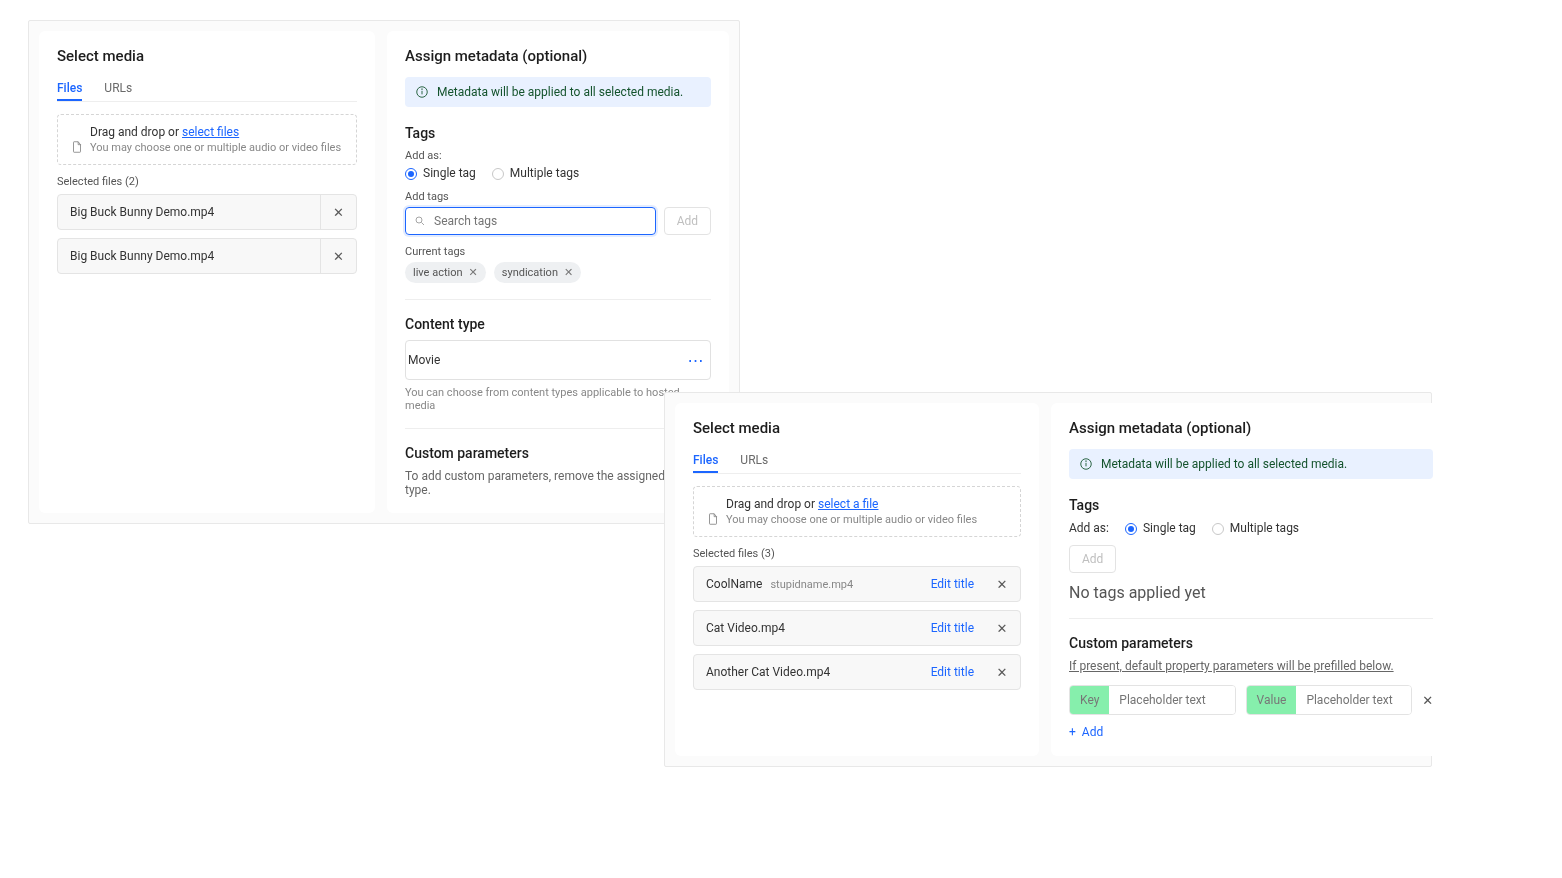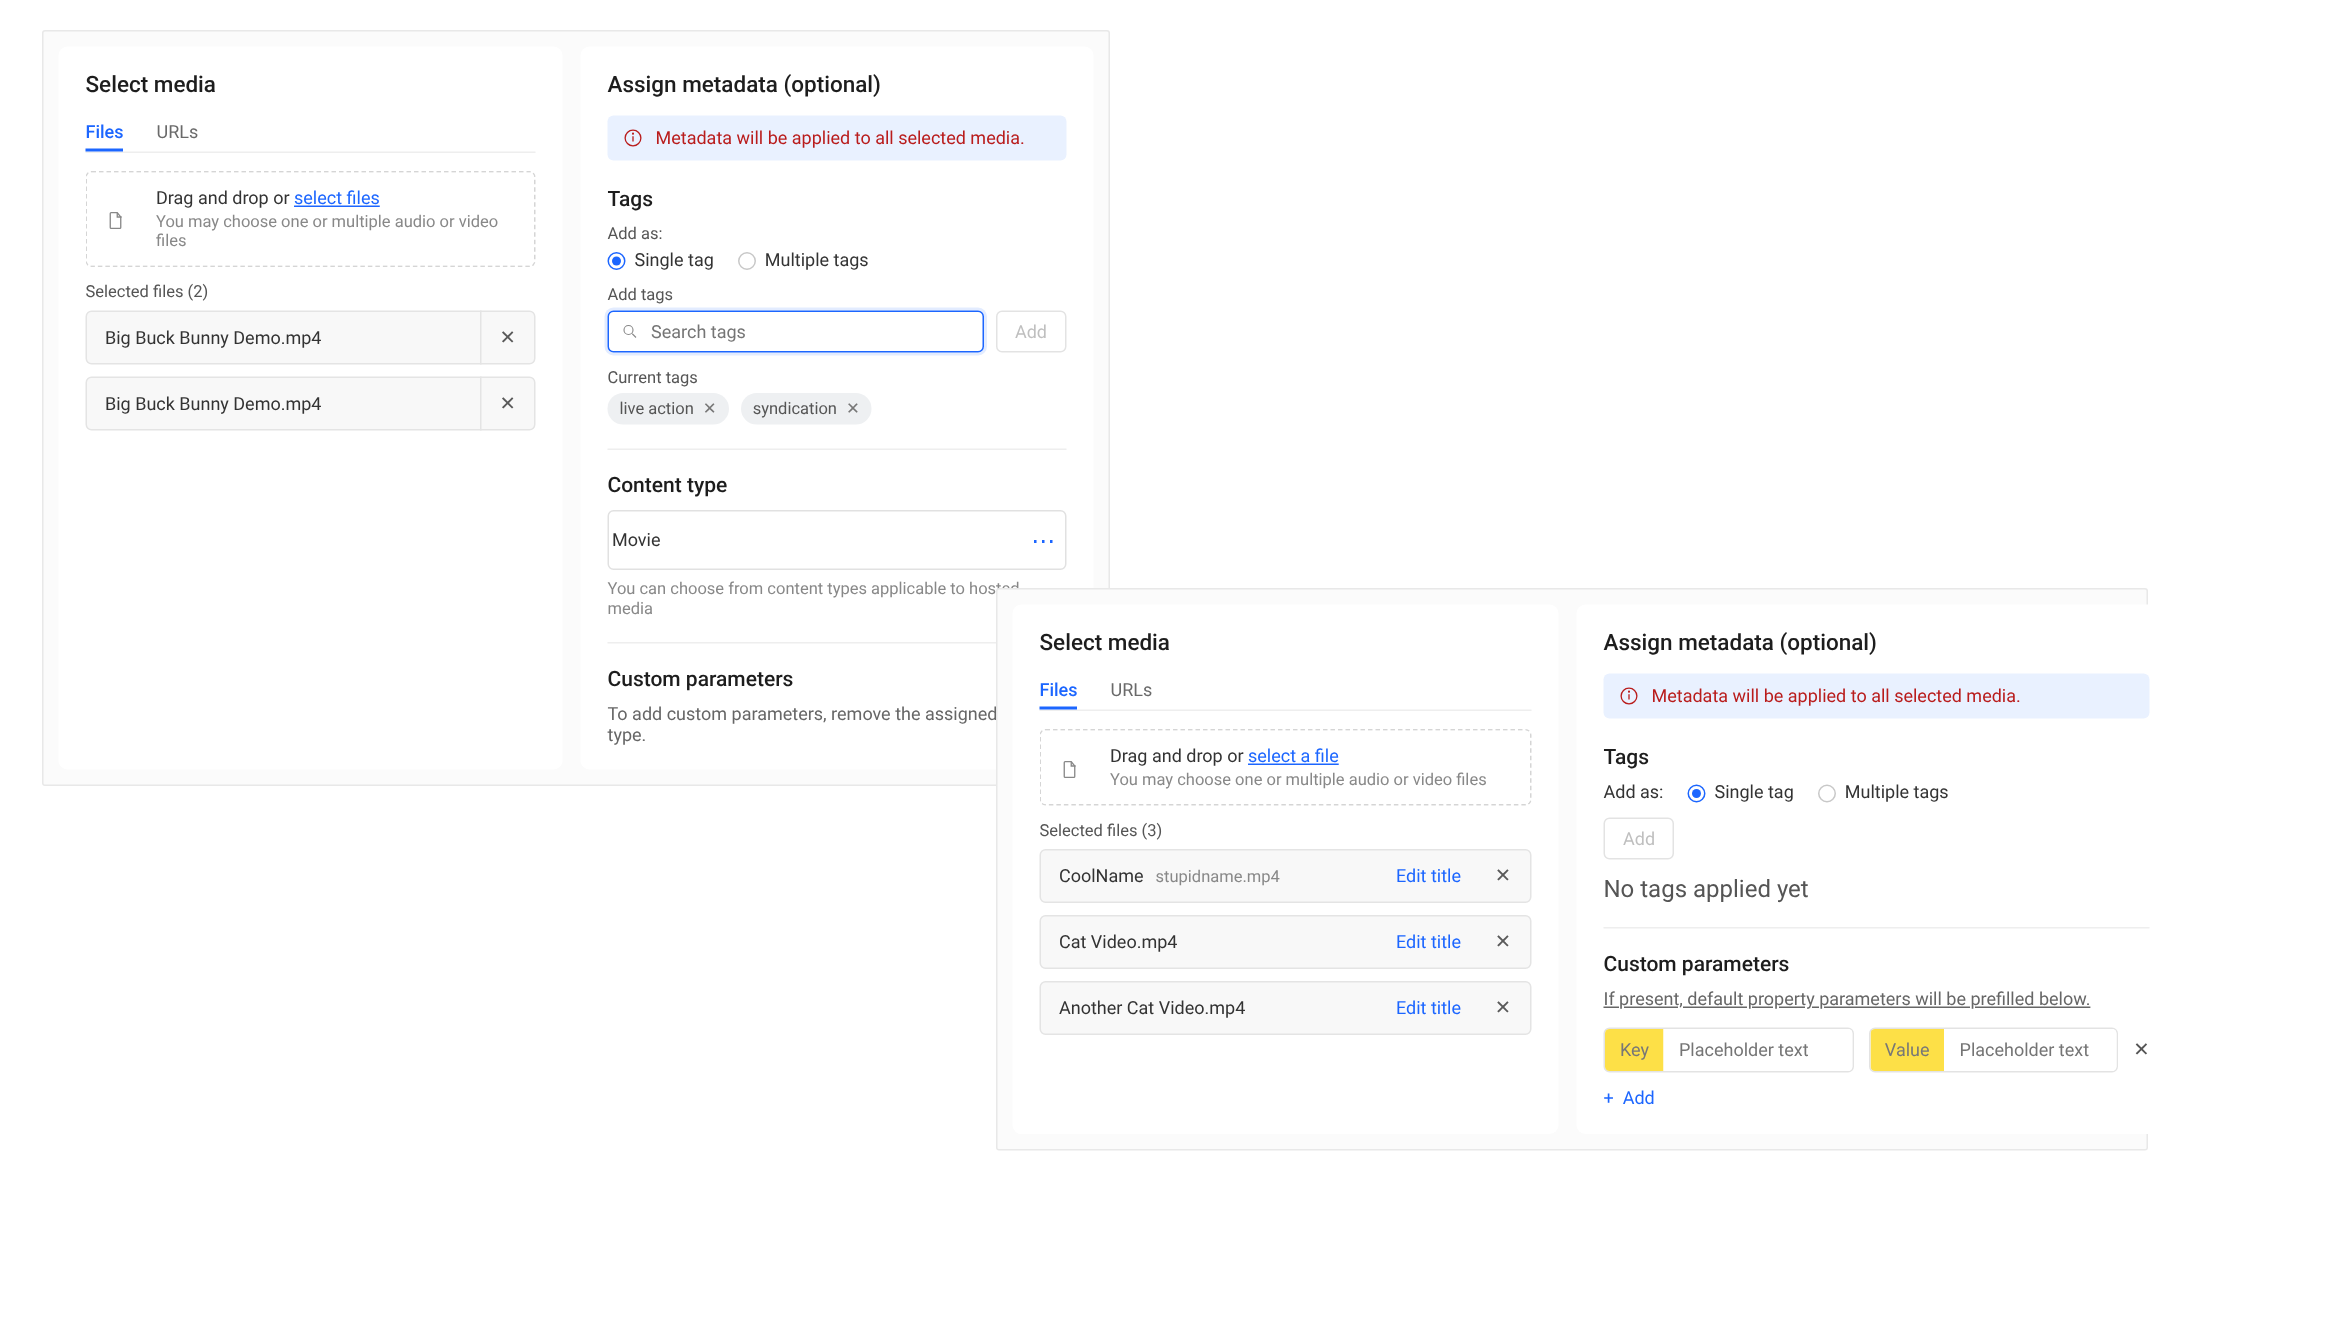--- a/index.html
+++ b/index.html
@@ -9,38 +9,38 @@
   .panel { background:#fff; border-radius:6px; padding:16px 18px; flex:1; }
   .panel + .panel { margin-left:12px; }
   .panel h2 { font-size:15px; font-weight:500; margin:0 0 12px 0; color:#1d1d1d; }
 
   
   .tabs { display:flex; border-bottom:1px solid #eee; margin-bottom:12px; }
   .tab { padding:4px 0; margin-right:22px; font-size:12px; color:#6a6a6a; cursor:pointer; }
   .tab.active { color:#1c66ff; border-bottom:2px solid #1c66ff; font-weight:500; }
 
   
-  .dropzone { border:1px dashed #d5d5d5; border-radius:4px; padding:10px 12px; display:flex; align-items:center; gap:20px; margin-bottom:10px; }
+  .dropzone { border:1px dashed #d5d5d5; border-radius:4px; padding:10px 12px; display:flex; align-items:flex-end; gap:6px; margin-bottom:10px; }
   .dropzone .dz-icon { width:14px; height:14px; margin-top:2px; flex-shrink:0; color:#888; }
   .dz-text .line1 { font-size:12px; color:#333; }
   .dz-text .line1 a { color:#1c66ff; text-decoration:underline; }
   .dz-text .line2 { font-size:11px; color:#888; margin-top:2px; }
 
   .subhdr { font-size:11px; color:#555; margin:6px 0 6px 0; }
 
   
   .filerow { display:flex; align-items:center; border:1px solid #e4e4e4; border-radius:4px; background:#f8f8f8; height:36px; margin-bottom:8px; }
   .filerow .fname { flex:1; padding:0 12px; font-size:12px; color:#333; white-space:nowrap; overflow:hidden; text-overflow:ellipsis; display:flex; gap:8px; align-items:baseline;}
   .filerow .fname .sub { color:#888; font-size:11px; }
   .filerow .editlink { color:#1c66ff; font-size:12px; padding:0 10px; cursor:pointer; }
   .filerow .closebox { width:36px; height:36px; display:flex; align-items:center; justify-content:center; border-left:1px solid #e4e4e4; cursor:pointer; color:#5a5a5a; font-size:13px;}
   .filerow .closebox.noborder { border-left:none; }
 
   
-  .banner { background:#e9f1ff; color:#b91c1c; font-size:12px; padding:8px 10px; border-radius:4px; display:flex; align-items:center; gap:8px; margin-bottom:18px; }
+  .banner { background:#e9f1ff; color:#14532d; font-size:12px; padding:8px 10px; border-radius:4px; display:flex; align-items:center; gap:8px; margin-bottom:18px; }
   .banner svg { width:14px; height:14px; flex-shrink:0; }
 
   .sectionhdr { font-size:14px; font-weight:500; color:#1d1d1d; margin:0 0 8px 0; }
   .smlabel { font-size:11px; color:#555; margin-bottom:4px; display:block; }
 
   .radios { display:flex; align-items:center; gap:16px; font-size:12px; color:#333; margin-bottom:10px; }
   .radio { width:12px; height:12px; border-radius:50%; border:1px solid #c8c8c8; display:inline-flex; align-items:center; justify-content:center; margin-right:6px; vertical-align:middle; background:#fff;}
   .radio.checked { border-color:#1c66ff; }
   .radio.checked::after { content:""; width:6px; height:6px; border-radius:50%; background:#1c66ff; }
 
@@ -59,21 +59,21 @@
 
   .selectbox { border:1px solid #e1e1e1; border-radius:4px; height:40px; display:flex; align-items:center; padding:0 2px; justify-content:space-between; font-size:12px; color:#333; }
   .dotsbtn { width:24px; height:24px; display:flex; align-items:center; justify-content:center; color:#1c66ff; border-radius:4px; cursor:pointer; font-size:16px; letter-spacing:1px; }
 
   .helptext { font-size:11px; color:#888; margin-top:6px; }
   .desc { font-size:12px; color:#666; }
   .nodata { font-size:16px; color:#555; }
 
   .kvrow { display:flex; align-items:center; gap:10px; }
   .kvbox { display:flex; align-items:center; border:1px solid #e3e3e3; border-radius:4px; height:30px; overflow:hidden; }
-  .kvbox .kvlabel { background:#fde047; color:#777; font-size:12px; padding:0 10px; height:100%; display:flex; align-items:center; }
+  .kvbox .kvlabel { background:#86efac; color:#777; font-size:12px; padding:0 10px; height:100%; display:flex; align-items:center; }
   .kvbox input { border:0; outline:0; font-size:12px; padding:0 10px; flex:1; height:100%; width:120px; }
   .xbtn { color:#555; cursor:pointer; font-size:13px; }
   .addlink { color:#1c66ff; font-size:12px; margin-top:10px; display:inline-flex; align-items:center; gap:6px; cursor:pointer; }
 
   
   .stroke-icon { fill:none; stroke:currentColor; stroke-width:1.5; }
 </style>
 </head>
 <body>
 

